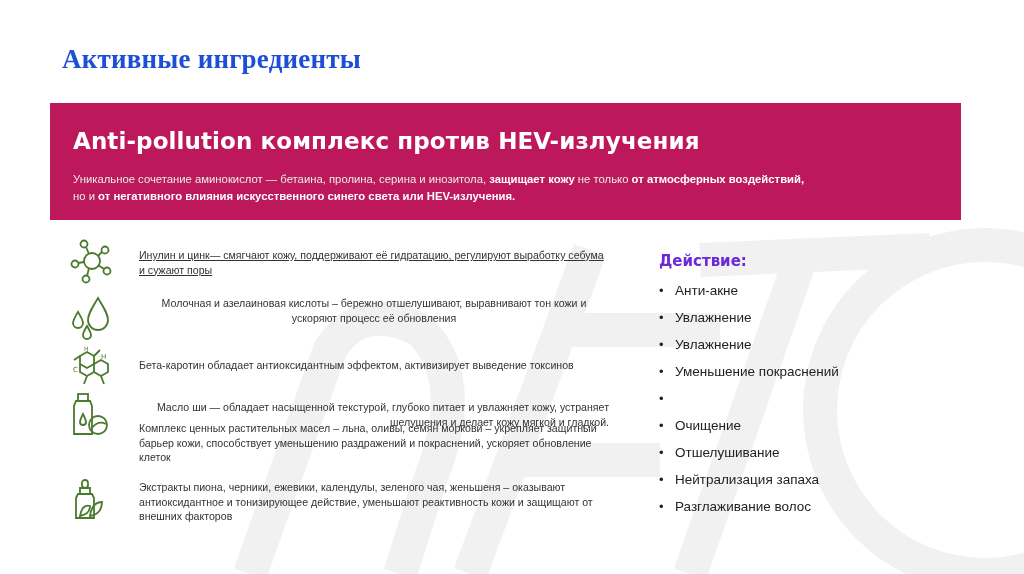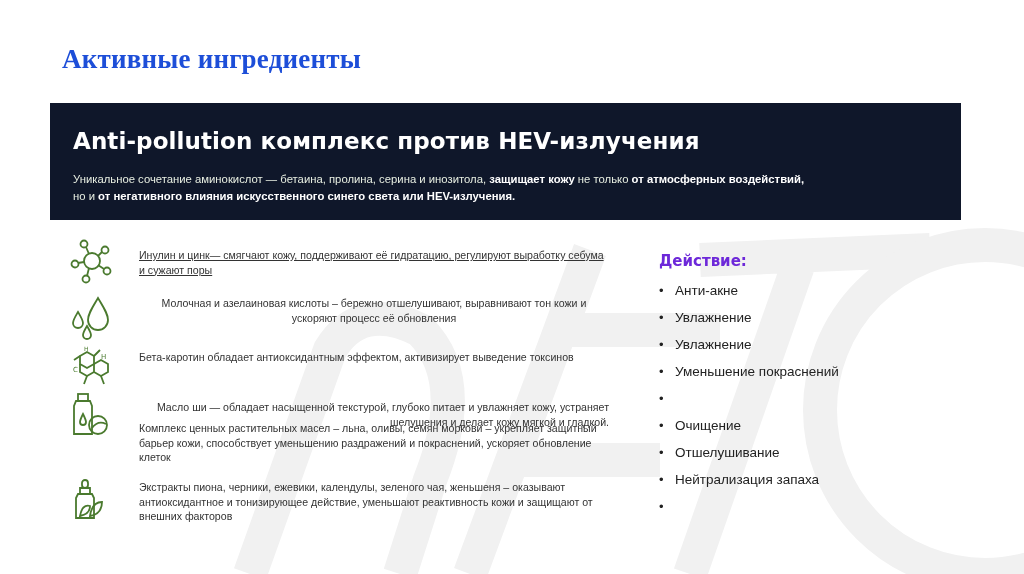--- a/index.html
+++ b/index.html
@@ -14,21 +14,21 @@
     position: absolute; left: 0; top: 0; width: 1024px; height: 574px;
     pointer-events: none; z-index: 0;
   }
   .page-title {
     position: absolute; left: 62px; top: 44px;
     font-family: Liberation Serif, serif; font-weight: bold;
     font-size: 27px; color: #1d4ed8; letter-spacing: 0.2px; z-index: 2;
   }
   .banner {
     position: absolute; left: 50px; top: 103px; width: 911px; height: 117px;
-    background: #0f172a; z-index: 2;
+    background: #be185d; z-index: 2;
   }
   .banner-title {
     position: absolute; left: 23px; top: 25px;
     font-family: "DejaVu Sans", sans-serif; font-weight: bold;
     font-size: 23px; color: #ffffff; letter-spacing: 0.1px;
   }
   .banner-desc {
     position: absolute; left: 23px; top: 68px; width: 870px;
     font-size: 11.3px; line-height: 17px; color: #e8efe2;
   }
@@ -108,21 +108,21 @@
         <g fill="none" stroke="#4a7a2e" stroke-width="1.8">
           <path d="M10 12 L17 8 L24 12 L24 20 L17 24 L10 20 Z"></path>
           <path d="M24 20 L31 16 L38 20 L38 28 L31 32 L24 28 Z"></path>
           <path d="M10 20 L10 28 L17 32 L24 28"></path>
           <path d="M24 12 L30 6 M4 16 L10 12 M31 32 L34 40 M17 32 L14 40"></path>
         </g>
         <text x="14" y="7" font-size="6" fill="#4a7a2e" font-family="DejaVu Sans, sans-serif">H</text>
         <text x="31" y="15" font-size="7" fill="#4a7a2e" font-family="DejaVu Sans, sans-serif">H</text>
         <text x="3" y="28" font-size="7" fill="#4a7a2e" font-family="DejaVu Sans, sans-serif">C</text>
       </svg>
-      <div class="ing-text" style="top:8px;">Бета-каротин обладает антиоксидантным эффектом, активизирует выведение токсинов</div>
+      <div class="ing-text" style="top:16px;">Бета-каротин обладает антиоксидантным эффектом, активизирует выведение токсинов</div>
     </div>
 
     <div class="ing-row" style="top:154px;">
       <svg class="ing-icon" style="top:0;" viewBox="0 0 42 46">
         <g fill="none" stroke="#4a7a2e" stroke-width="1.8">
           <rect x="8" y="2" width="10" height="7"></rect>
           <path d="M6 9 L20 9 L22 14 L22 42 L4 42 L4 14 Z"></path>
           <path d="M13 22 C11 26 10 28 10 30 A3 3 0 0 0 16 30 C16 28 15 26 13 22 Z"></path>
           <circle cx="28" cy="33" r="9"></circle>
           <path d="M22 36 Q28 28 36 32"></path>
@@ -175,16 +175,17 @@
       <li>
           <span class="bullet">•</span>
           <span>Отшелушивание</span>
         </li>
       <li>
           <span class="bullet">•</span>
           <span>Нейтрализация запаха</span>
         </li>
       <li>
           <span class="bullet">•</span>
+          <span>Разглаживание волос</span>
         </li>
     </ul>
   </div>
 </div>
 
 </body></html>

